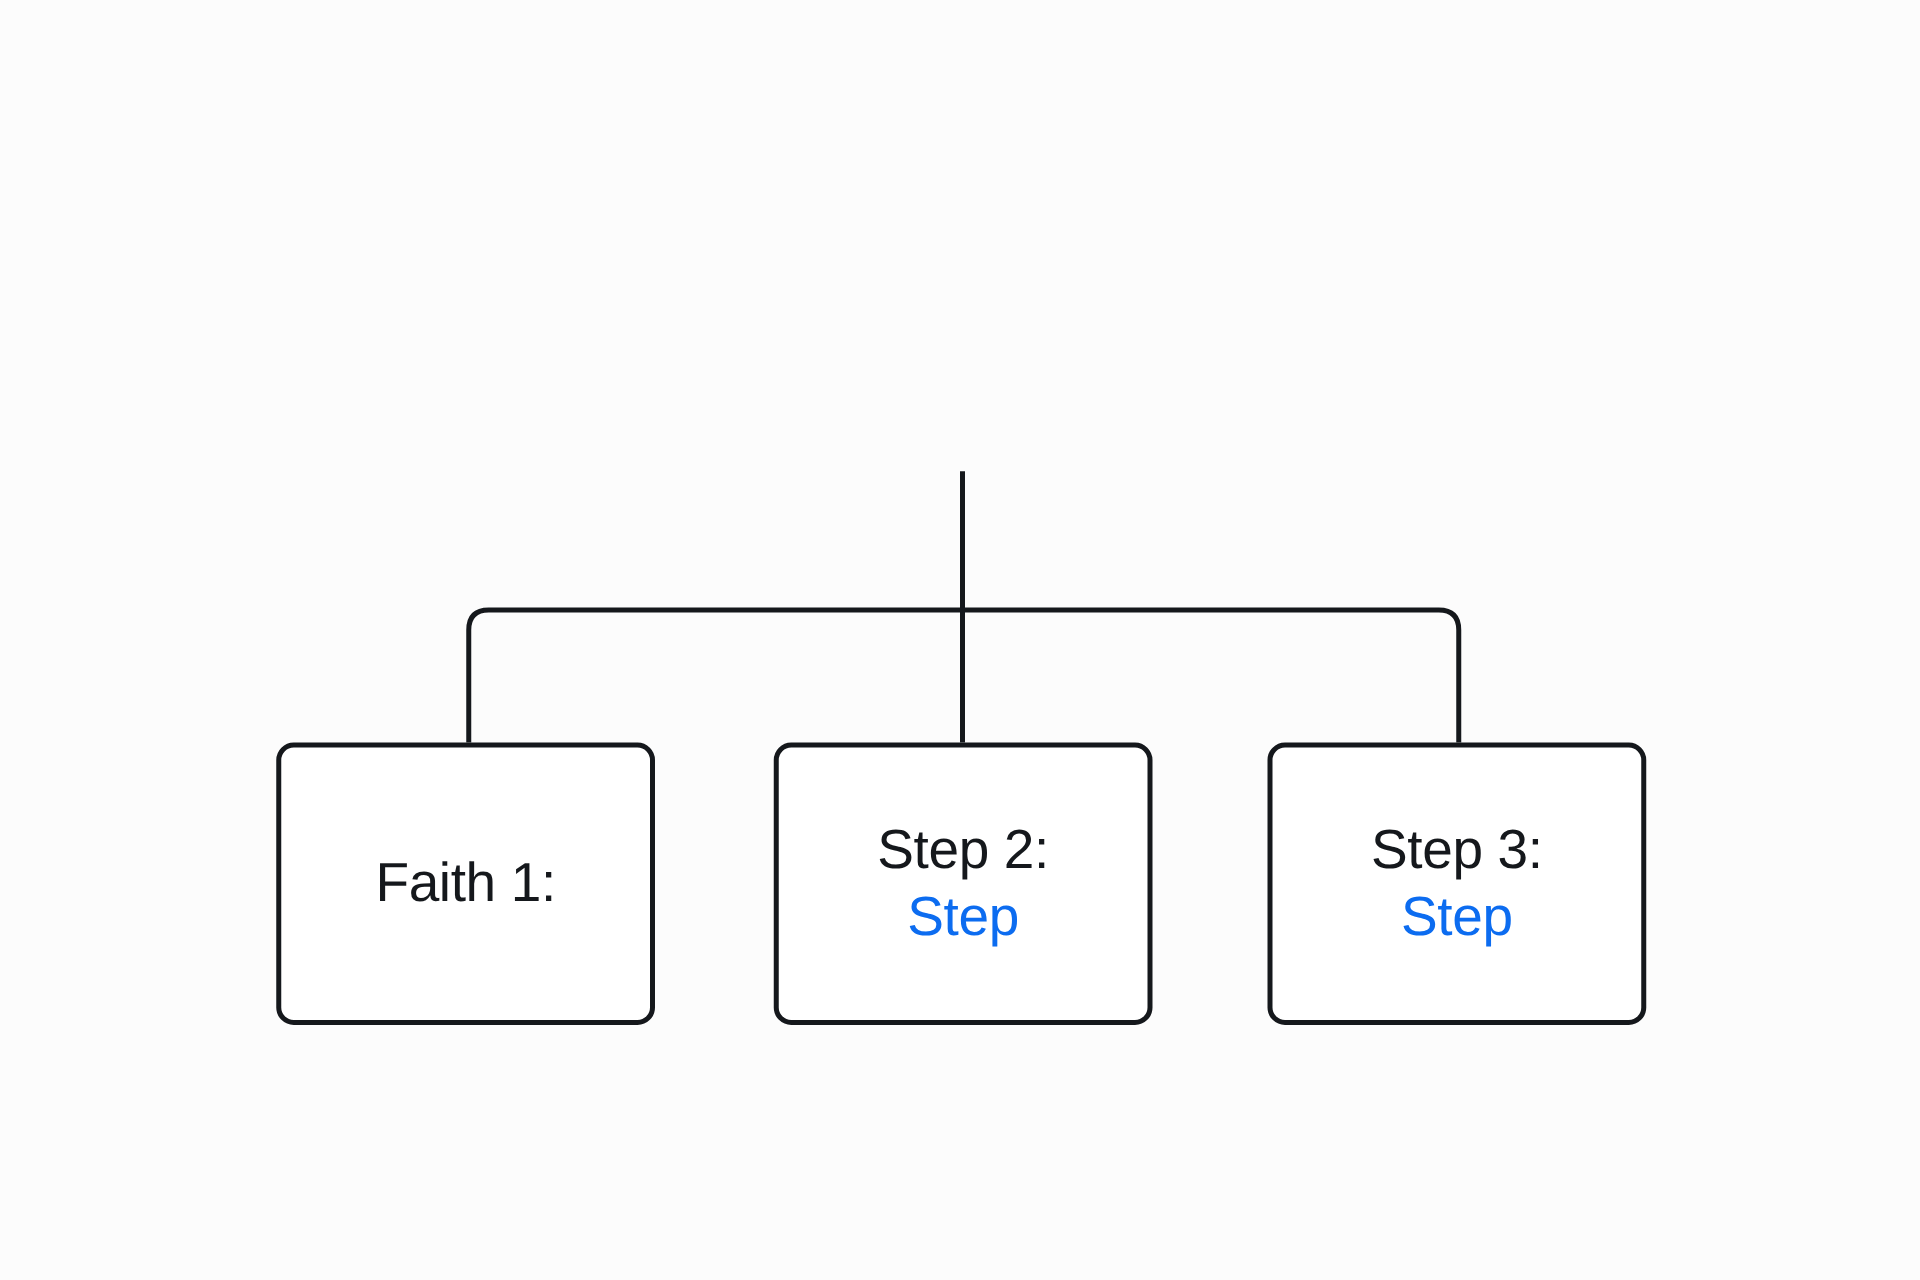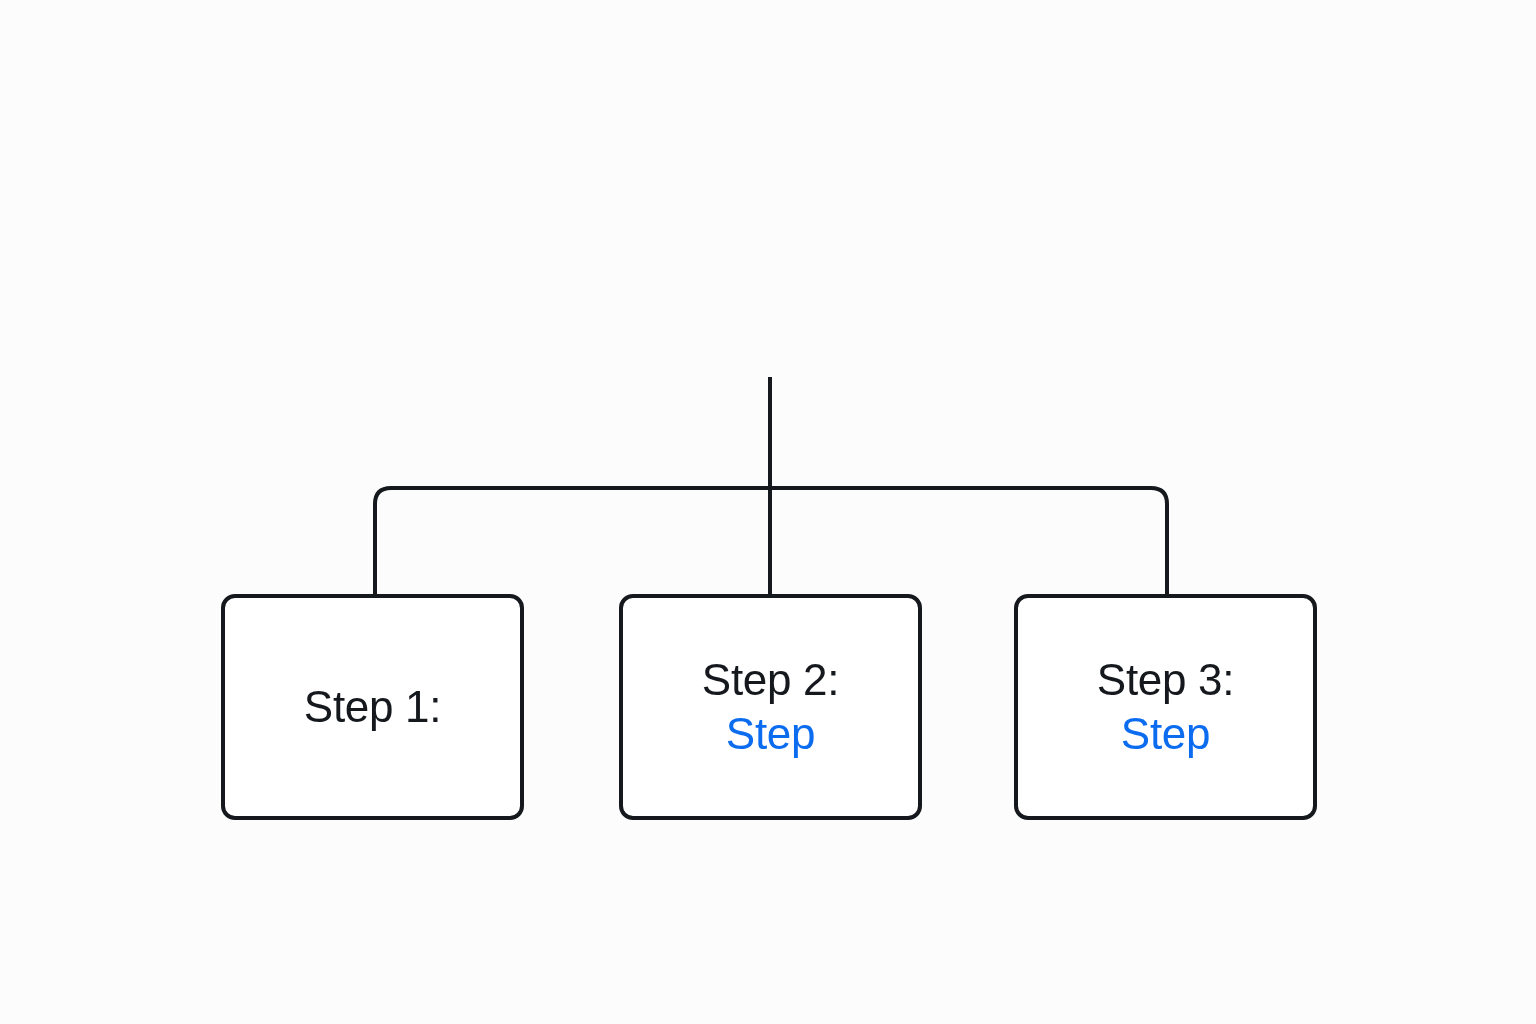--- a/index.html
+++ b/index.html
@@ -92,21 +92,21 @@
 
     <path d="M 770 377 L 770 594" fill="none" stroke="#15181c" stroke-width="4" stroke-linecap="butt"></path>
 
     <path d="M 375 594 L 375 504 Q 375 488 391 488 L 770 488" fill="none" stroke="#15181c" stroke-width="4" stroke-linecap="butt"></path>
 
     <path d="M 770 488 L 1151 488 Q 1167 488 1167 504 L 1167 594" fill="none" stroke="#15181c" stroke-width="4" stroke-linecap="butt"></path>
   </svg>
 
 
   <div class="node child-node" id="node-step-1">
-    <div class="child-label">Step 1:</div>
+    <div class="child-label">Faith 1:</div>
   </div>
 
   <div class="node child-node" id="node-step-2">
     <div class="child-label">Step 2:</div>
     <div class="child-value">Step</div>
   </div>
 
   <div class="node child-node" id="node-step-3">
     <div class="child-label">Step 3:</div>
     <div class="child-value">Step</div>

